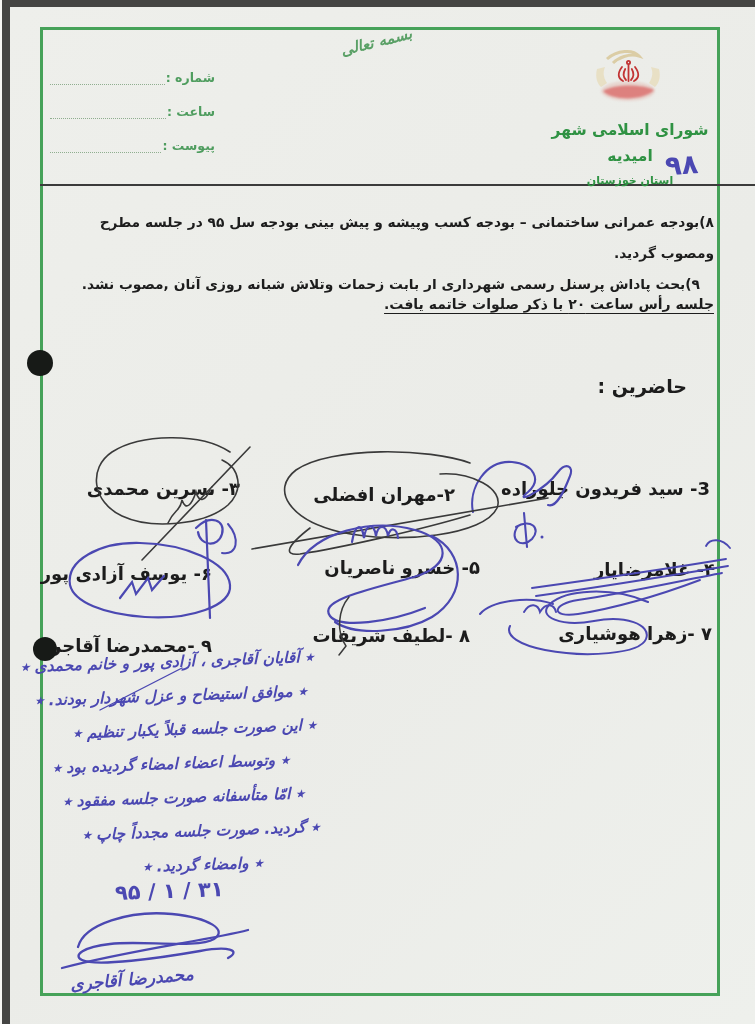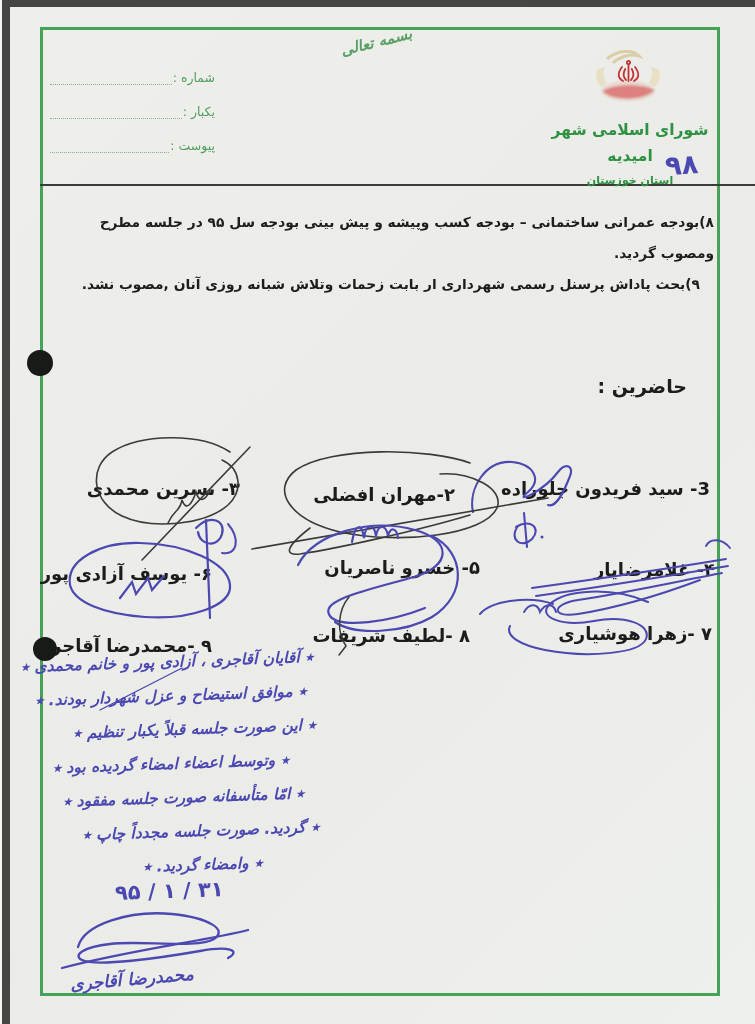--- a/index.html
+++ b/index.html
@@ -16,21 +16,21 @@
   }
   .frame{
     position:absolute;left:30px;top:20px;width:674px;height:963px;
     border:3px solid #46a259;z-index:2;
   }
   .separator{position:absolute;left:30px;top:177px;width:715px;height:2px;background:#3b3b3b;z-index:3;}
 
   
   .form-block{position:absolute;left:40px;top:56px;width:165px;z-index:4;direction:rtl;}
   .form-row{display:flex;align-items:flex-end;height:22px;margin-bottom:12px;}
-  .form-label{color:#4f9d5f;font-size:12.5px;font-weight:normal;white-space:nowrap;margin-left:1px;}
+  .form-label{color:#4f9d5f;font-size:12.5px;font-weight:bold;white-space:nowrap;margin-left:1px;}
   .form-dots{flex:1;border-bottom:1.6px dotted #8fae8f;height:14px;}
 
   .bismillah{
     position:absolute;left:330px;top:26px;z-index:4;
     color:#5aa066;font-size:15px;font-style:italic;font-weight:bold;
     transform:rotate(-14deg);
   }
 
   .emblem{position:absolute;left:575px;top:40px;z-index:4;}
   .blurred{filter:blur(1.3px);}
@@ -85,21 +85,21 @@
 
   <div class="frame"></div>
   <div class="separator"></div>
 
   <div class="form-block">
     <div class="form-row">
       <span class="form-label">شماره :</span>
       <span class="form-dots"></span>
     </div>
     <div class="form-row">
-      <span class="form-label">یکبار :</span>
+      <span class="form-label">ساعت :</span>
       <span class="form-dots"></span>
     </div>
     <div class="form-row">
       <span class="form-label">پیوست :</span>
       <span class="form-dots"></span>
     </div>
   </div>
 
   <div class="bismillah">بسمه تعالی</div>
 
@@ -123,20 +123,21 @@
     <div class="line1">شورای اسلامی شهر امیدیه</div>
     <div class="line2">استان خوزستان</div>
   </div>
   <div class="page-number">۹۸</div>
 
   <div class="minutes">
     <div class="item8">۸)بودجه عمرانی ساختمانی – بودجه کسب وپیشه و پیش بینی بودجه سل ۹۵ در جلسه مطرح ومصوب گردید.</div>
     <div class="item9">۹)بحث پاداش پرسنل رسمی شهرداری ار بابت زحمات وتلاش شبانه روزی آنان ,مصوب نشد.</div>
   </div>
 
+  <div class="closing">جلسه رأس ساعت ۲۰ با ذکر صلوات خاتمه یافت.</div>
 
   <div class="attendees-label">حاضرین :</div>
 
   <span class="att att1">3- سید فریدون جلوراده</span>
   <span class="att att2">۲-مهران افضلی</span>
   <span class="att att3">۳- نسرین محمدی</span>
   <span class="att att4">۴- غلامرضایار</span>
   <span class="att att5">۵- خسرو ناصریان</span>
   <span class="att att6">۶- یوسف آزادی پور</span>
   <span class="att att7">۷ -زهرا هوشیاری</span>

